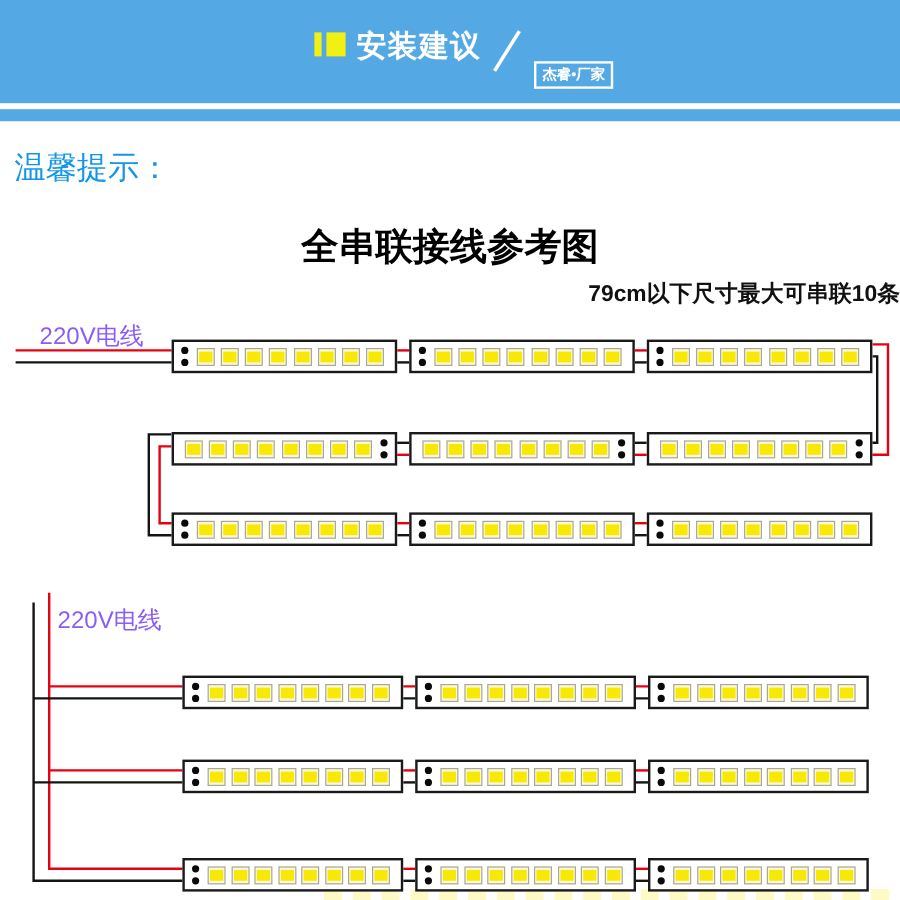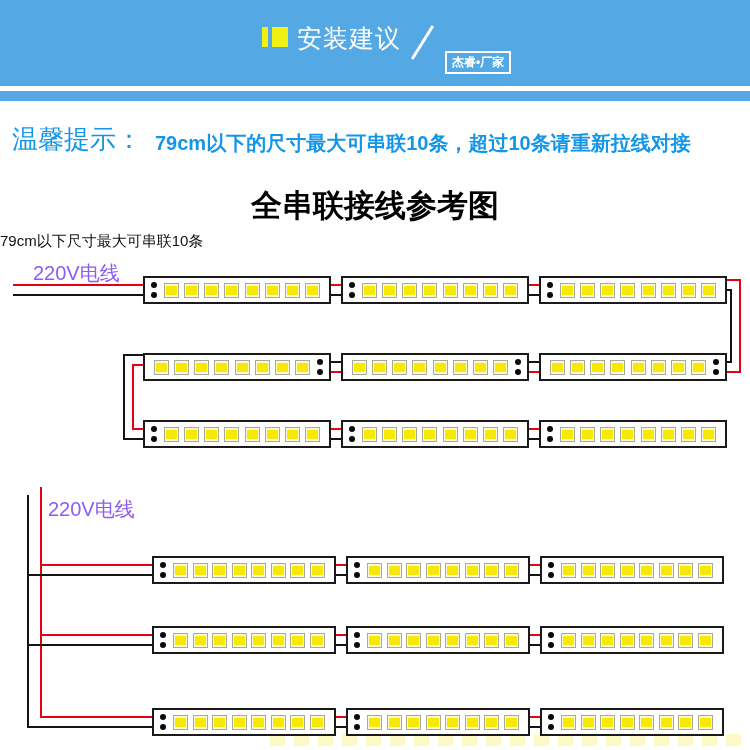--- a/index.html
+++ b/index.html
@@ -11,34 +11,34 @@
   html,body{margin:0;padding:0}
   body{
     width:750px;height:750px;overflow:hidden;background:#fff;
     font-family:"Liberation Sans","DejaVu Sans",sans-serif;color:var(--ink);
   }
   
   .header{position:relative;height:86px;background:var(--header-blue)}
   .brand-icon{position:absolute;left:262px;top:27px;display:flex;gap:4px}
   .brand-icon .bar{width:6px;height:20px;background:var(--accent-yellow)}
   .brand-icon .square{width:16px;height:20px;background:var(--accent-yellow)}
-  .header-title{position:absolute;left:297px;top:22px;font-size:25px;font-weight:normal;color:#fff;letter-spacing:1px;white-space:nowrap}
+  .header-title{position:absolute;left:297px;top:22px;font-size:25px;font-weight:bold;color:#fff;letter-spacing:1px;white-space:nowrap}
   .slash{position:absolute;left:421px;top:23px;width:3px;height:39px;background:#fff;transform:rotate(32deg)}
   .badge{position:absolute;left:445px;top:51px;border:2px solid #fff;color:#fff;font-size:12px;font-weight:bold;padding:1px 5px;white-space:nowrap}
   .header-gap{height:5px;background:#fff}
   .header-line{height:10px;background:var(--header-blue)}
   
   .tips{position:relative;height:80px}
   .tips-label{position:absolute;left:12px;top:21px;font-size:26px;font-weight:normal;color:var(--tip-blue);white-space:nowrap}
   .tip-line{position:absolute;left:155px;font-size:20px;font-weight:bold;color:var(--tip-blue);white-space:nowrap}
   .tip-line.l1{top:29px}
   .tip-line.l2{top:67px}
   
   .sec1-title{margin-top:4px;text-align:center;font-size:31px;font-weight:bold;color:#000}
-  .sec1-sub{margin-top:5px;text-align:left;font-size:15px;font-weight:normal;color:#111}
+  .sec1-sub{margin-top:5px;text-align:right;font-size:19px;font-weight:bold;color:#111}
   
   .diagram{position:relative}
   .d1{height:225px;margin-top:7px}
   .d2{height:269px}
   .wires{position:absolute;left:0;top:0;pointer-events:none}
   .wires polyline{fill:none;stroke-width:2px}
   .wires .wr{stroke:var(--wire-red)}
   .wires .wk{stroke:var(--wire-black)}
   .power-label{position:absolute;font-size:20px;color:#8b5cf6;white-space:nowrap}
   .d1 .power-label{left:33px;top:2px}
@@ -70,21 +70,20 @@
     </span>
   <span class="header-title">安装建议</span>
   <span class="slash"></span>
   <span class="badge">杰睿•厂家</span>
 </div>
 <div class="header-gap"></div>
 <div class="header-line"></div>
 
 <div class="tips">
   <span class="tips-label">温馨提示：</span>
-  <span class="tip-line l1">79cm以下的尺寸最大可串联10条，超过10条请重新拉线对接</span>
 </div>
 
 <div class="sec1-title">全串联接线参考图</div>
 <div class="sec1-sub">79cm以下尺寸最大可串联10条</div>
 
 <div class="diagram d1" id="diagram1">
   <span class="power-label">220V电线</span>
   <svg class="wires" id="wires1" width="750" height="225" viewBox="0 0 750 225">
       <polyline points="13,27 154,27" class="wr"></polyline>
       <polyline points="13,37 154,37" class="wk"></polyline>

